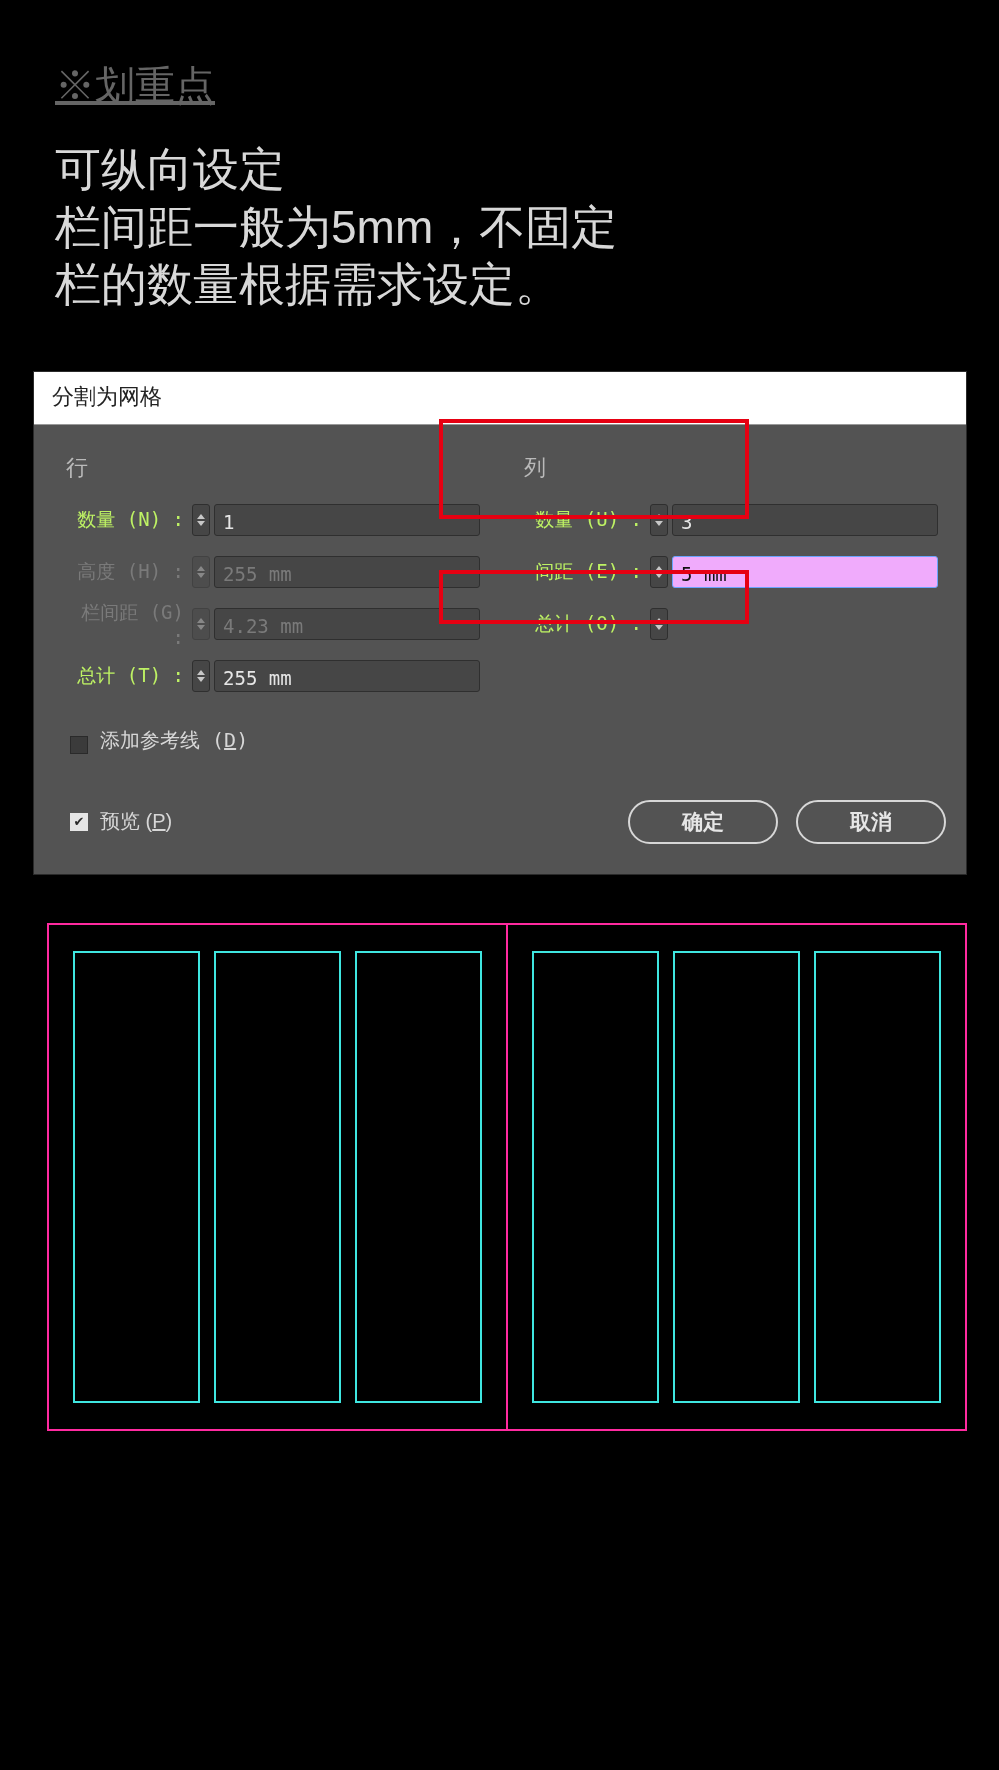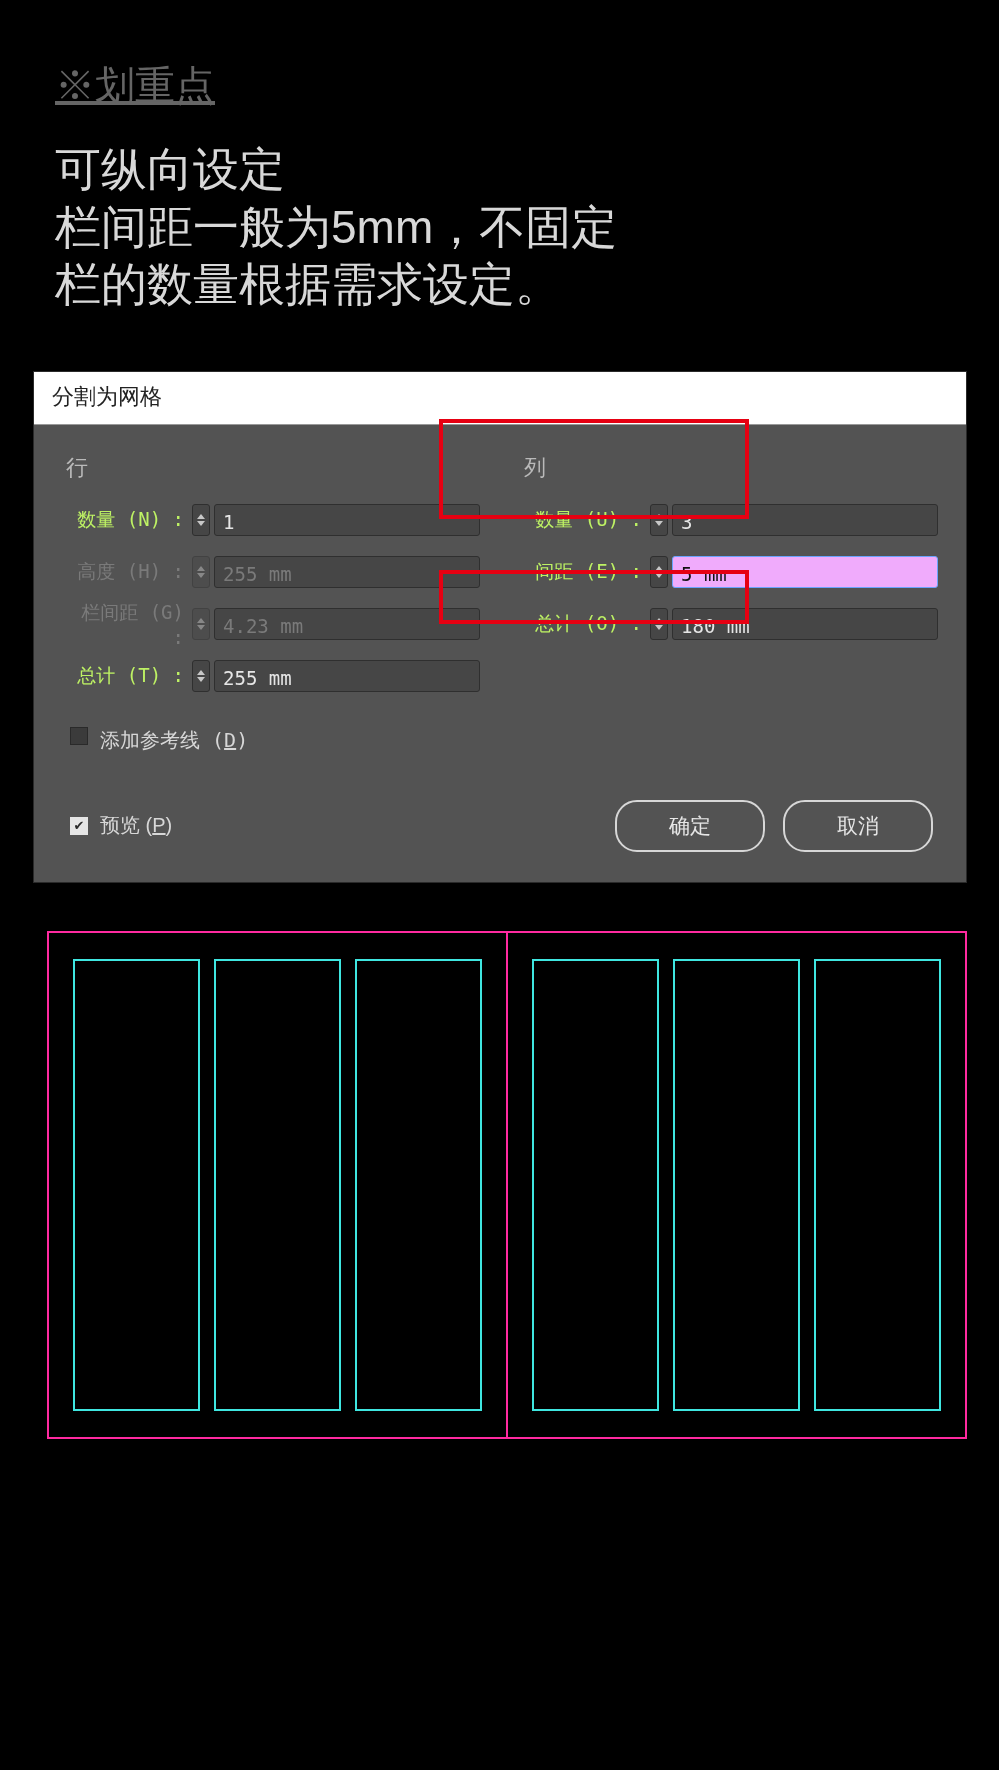--- a/index.html
+++ b/index.html
@@ -108,38 +108,38 @@
     position: absolute;
     border: 4px solid #e60012;
     pointer-events: none;
   }
   .hl-1 { left: 405px; top: -6px; width: 310px; height: 100px; }
   .hl-2 { left: 405px; top: 145px; width: 310px; height: 54px; }
 
   .opts { margin-top: 18px; }
   .opt-row {
     display: flex;
-    align-items: flex-start;
+    align-items: flex-end;
     margin: 16px 0 24px 8px;
     font-size: 20px;
     color: #d7d7d7;
   }
   .checkbox {
     width: 18px; height: 18px;
     border: 1px solid #2a2a2a;
     background: #3b3b3b;
     margin-right: 12px;
     display: flex; align-items: center; justify-content: center;
   }
   .underline-key { text-decoration: underline; }
 
   .btn-row {
     display: flex;
     gap: 18px;
-    padding: 0 33px 30px 0;
+    padding: 0 20px 30px 0;
     align-items: center;
   }
   .preview-block {
     flex: 1;
     display: flex;
     align-items: center;
     padding-left: 36px;
   }
   .checkbox2 {
     width: 18px; height: 18px;
@@ -148,28 +148,29 @@
     display: flex; align-items: center; justify-content: center;
   }
   .checkbox2.checked::after {
     content: "✔";
     color: #2a2a2a;
     font-size: 13px;
     line-height: 1;
   }
   .pill-btn {
     min-width: 150px;
-    height: 52px;
+    height: 44px;
     border: 2px solid #d7d7d7;
     border-radius: 22px;
     background: transparent;
     color: #e6e6e6;
     font-size: 21px;
     display: flex; align-items: center; justify-content: center;
     cursor: pointer;
+    font-weight: bold;
   }
 
   
   .spread {
     margin: 48px 32px 0 47px;
     display: flex;
     height: 508px;
   }
   .page {
     flex: 1;
@@ -261,21 +262,20 @@
             </div>
           <div class="input-box editing">5 mm</div>
         </div>
 
         <div class="field-row">
           <div class="field-label">总计 (O) :</div>
           <div class="spinner">
               <div class="sp-up"></div>
               <div class="sp-down"></div>
             </div>
-          <div class="input-box">180 mm</div>
         </div>
       </div>
     </div>
 
     <div class="hl-box hl-1"></div>
     <div class="hl-box hl-2"></div>
 
     <div class="opts">
       <div class="opt-row">
         <div class="checkbox"></div>

